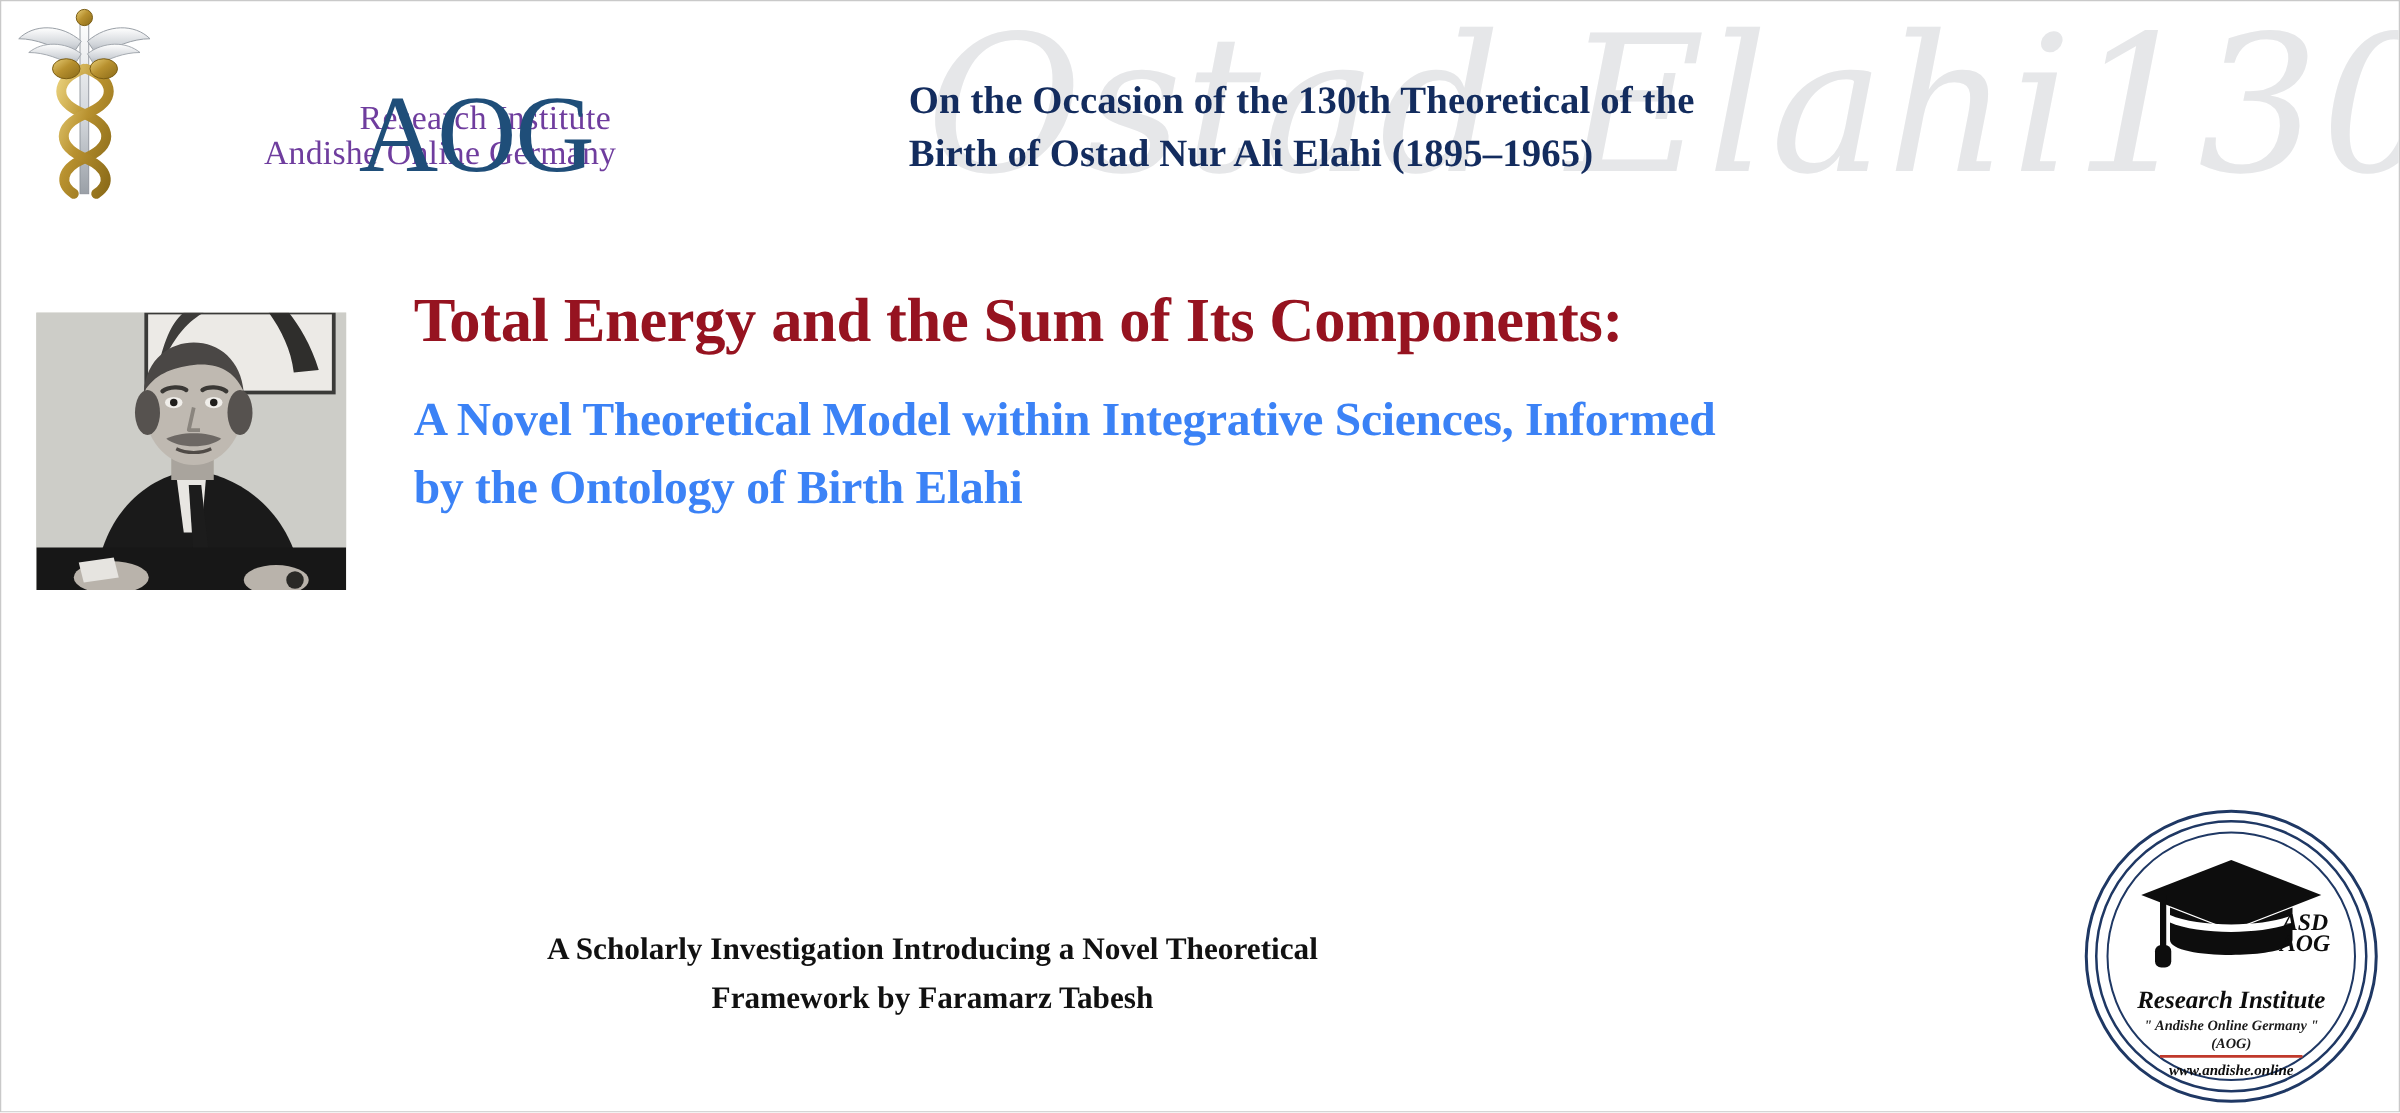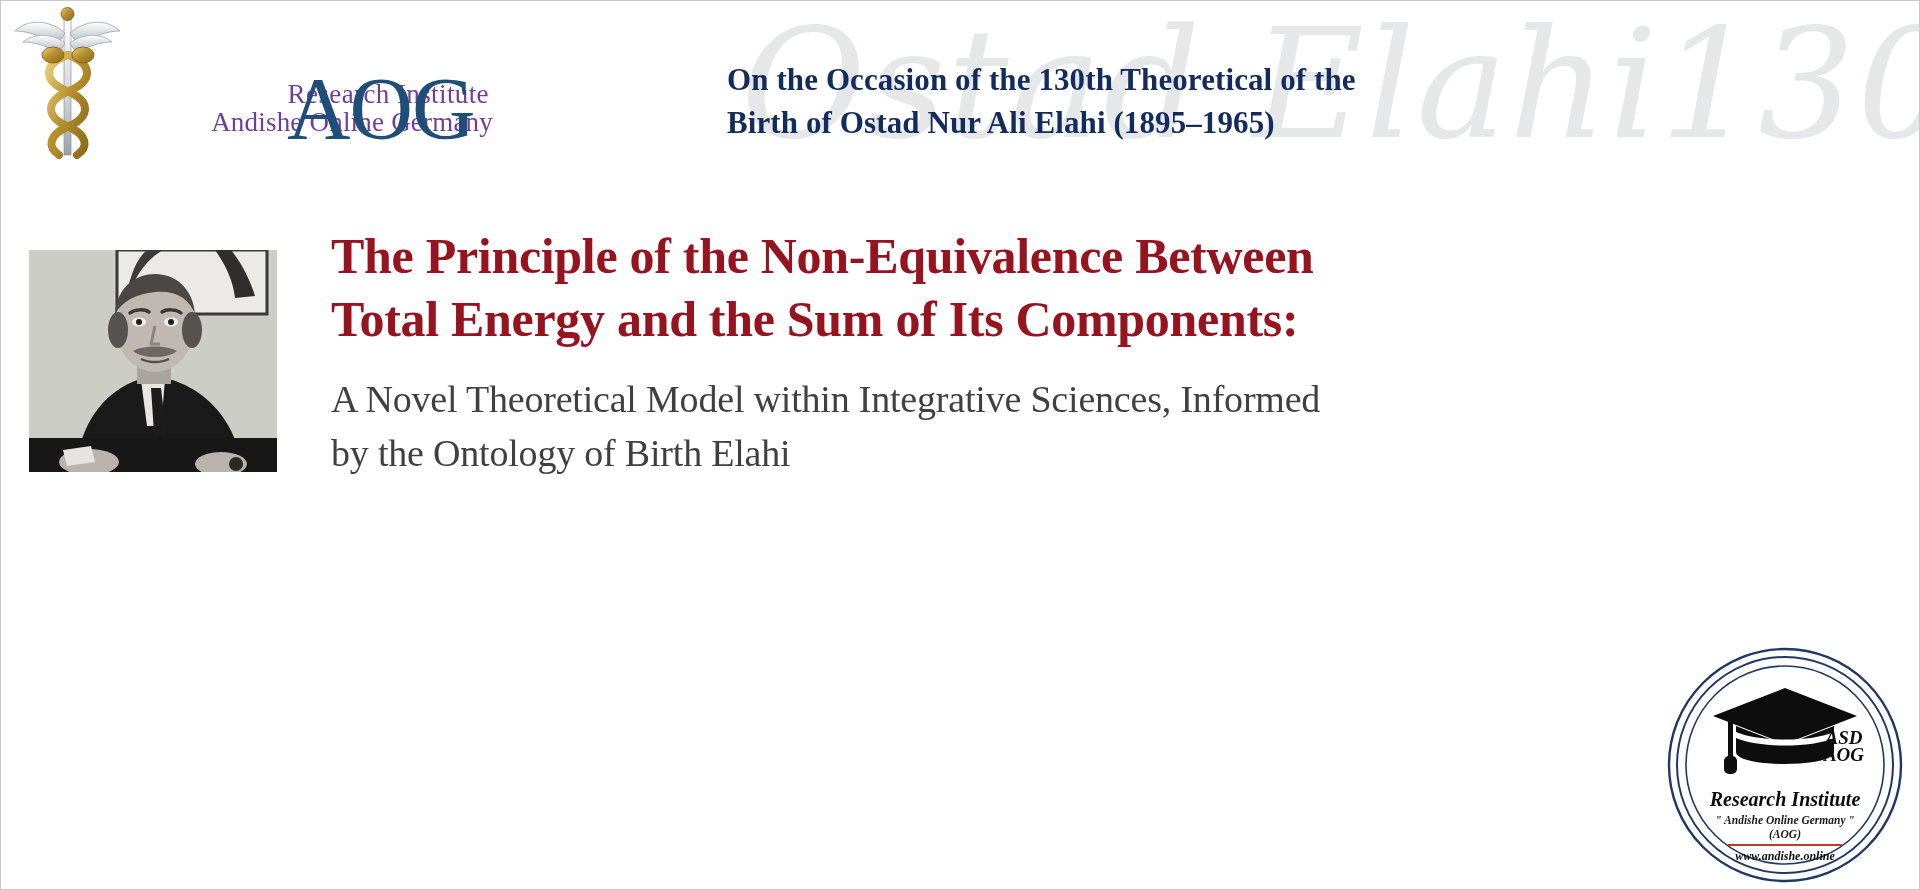--- a/index.html
+++ b/index.html
@@ -126,24 +126,24 @@
     font-family: "Liberation Serif", "DejaVu Serif", serif;
     font-weight: bold;
     font-size: 50px;
     line-height: 1.26;
     color: #961320;
     letter-spacing: -0.3px;
   }
   .title-sub {
     margin-top: 22px;
     font-family: "Liberation Serif", "DejaVu Serif", serif;
-    font-weight: normal;
+    font-weight: bold;
     font-size: 38px;
     line-height: 1.42;
-    color: #404040;
+    color: #3b82f6;
     letter-spacing: -0.2px;
   }
 
   
   .caption {
     position: absolute;
     left: 330px;
     top: 740px;
     width: 830px;
     text-align: center;
@@ -262,29 +262,32 @@
       <ellipse cx="60" cy="212" rx="30" ry="13" fill="#b9b3ab"></ellipse>
       <ellipse cx="192" cy="214" rx="26" ry="12" fill="#b9b3ab"></ellipse>
 
       <path d="M34 200 L62 196 L66 212 L38 216 Z" fill="#e6e4e0"></path>
       <circle cx="207" cy="214" r="7" fill="#2a2926"></circle>
     </svg>
   </div>
 
   <div class="title-block">
     <div class="title-main">
-      <div>The Principle of the Non-Equivalence Between</div>
       <div>Total Energy and the Sum of Its Components:</div>
     </div>
     <div class="title-sub">
       <div>A Novel Theoretical Model within Integrative Sciences, Informed</div>
       <div>by the Ontology of Birth Elahi</div>
     </div>
   </div>
 
+  <div class="caption">
+    <div>A Scholarly Investigation Introducing a Novel Theoretical</div>
+    <div>Framework by Faramarz Tabesh</div>
+  </div>
 
   <div class="seal">
     <svg width="238" height="238" viewBox="0 0 238 238" xmlns="http://www.w3.org/2000/svg">
       <circle cx="119" cy="119" r="116" fill="#ffffff" stroke="#1f3864" stroke-width="2.4"></circle>
       <circle cx="119" cy="119" r="108" fill="none" stroke="#1f3864" stroke-width="2"></circle>
       <circle cx="119" cy="119" r="99" fill="none" stroke="#1f3864" stroke-width="1.6"></circle>
 
       <g>
         <polygon points="119,42 191,70 119,98 47,70" fill="#0d0d0d"></polygon>
         <path d="M70 80 L70 106 C70 122, 168 122, 168 106 L168 80 L119 99 Z" fill="#0d0d0d"></path>

